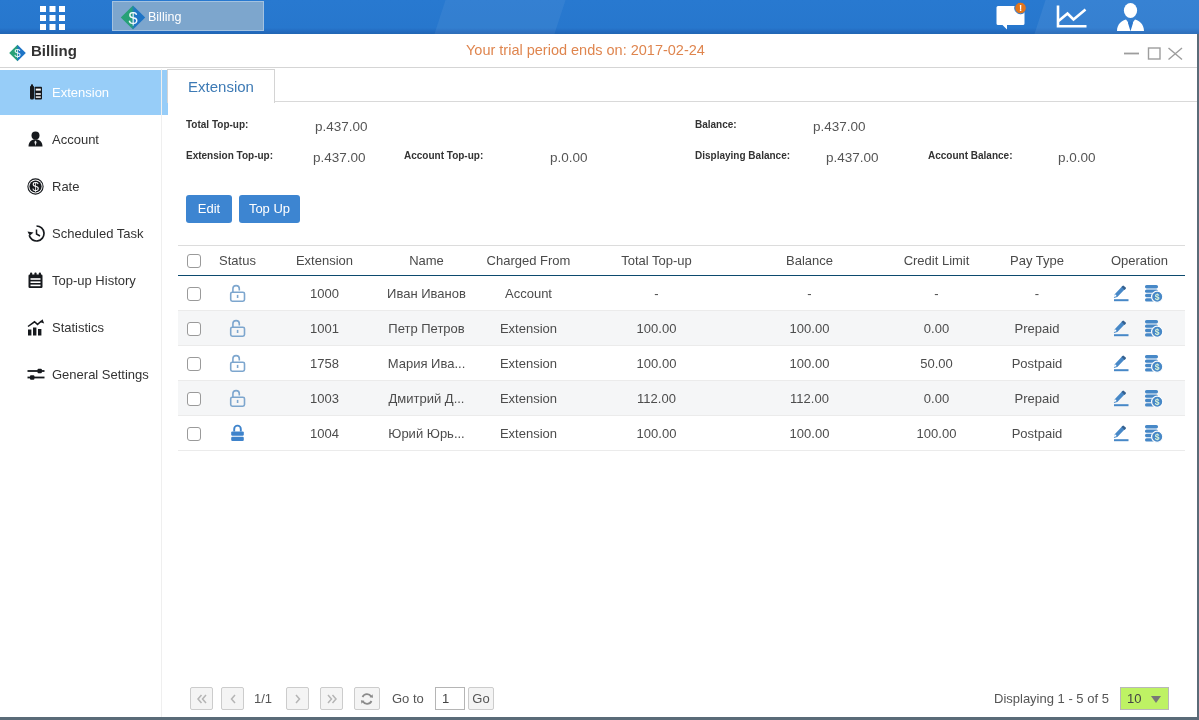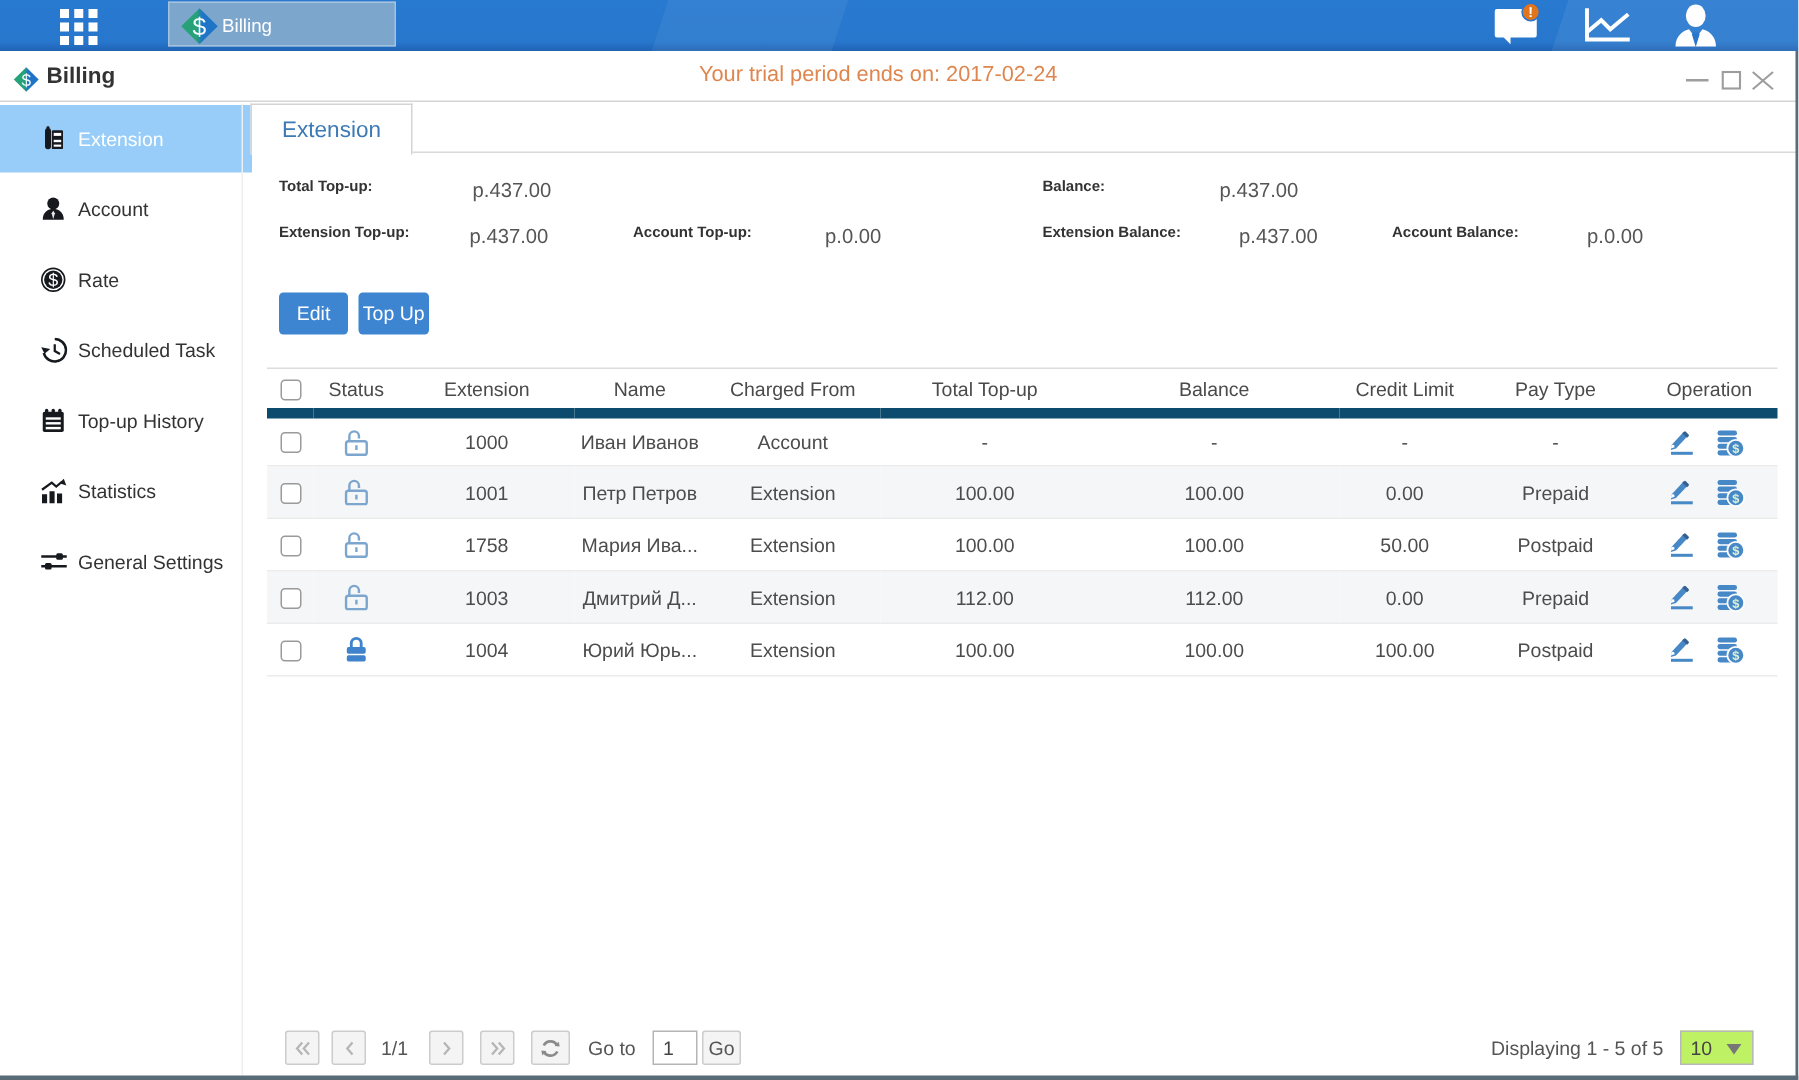--- a/index.html
+++ b/index.html
@@ -30,21 +30,21 @@
 .tabbox { position:absolute; left:-1px; top:0; width:108px; height:34px; background:#fff;
   border:1px solid #d4d4d4; border-bottom:none; text-align:center; line-height:33px;
   font-size:15px; color:#3d7ab5; }
 .lab { position:absolute; font-size:10px; font-weight:bold; color:#333; white-space:nowrap; }
 .val { position:absolute; font-size:13.5px; color:#555; white-space:nowrap; }
 .btn { position:absolute; background:#3d85d1; color:#fff; font-size:13px; text-align:center;
   line-height:28px; border-radius:3px; height:28px; }
 .tbl { position:absolute; left:10px; top:176px; width:1007px; }
 .tbl table { border-collapse:collapse; width:1007px; table-layout:fixed; font-size:13px; color:#4a4a4a; }
 .tbl th { font-weight:normal; font-size:13px; color:#4a4a4a; height:30px;
-  border-top:1px solid #dcdcdc; border-bottom:7px solid #0c4a6e; text-align:center; }
+  border-top:1px solid #dcdcdc; border-bottom:1px solid #0c4a6e; text-align:center; }
 .tbl td { height:35px; text-align:center; border-bottom:1px solid #ebebeb; font-size:13px; color:#4c4c4c; }
 .tbl tr.alt td { background:#f5f6f7; }
 .cbx { display:inline-block; width:14px; height:14px; border:1px solid #9a9a9a; border-radius:3px; background:#fff; vertical-align:middle; }
 .pag { position:absolute; top:618px; left:0; width:1031px; height:24px; font-size:13px; color:#555; }
 .pbtn { position:absolute; top:0; width:23px; height:23px; background:#f4f4f4; border:1px solid #ccc; border-radius:2px; }
 .pbtn svg { position:absolute; left:50%; top:50%; transform:translate(-50%,-50%); }
 .bstrip { position:absolute; left:0; bottom:0; width:1199px; height:3px; background:#5a6b78; }
 .rstrip { position:absolute; right:0; top:34px; width:2px; bottom:0; background:#5a6b78; }
 </style>
 </head>
@@ -209,28 +209,28 @@
 </svg>
 <div class="content">
   <div class="tabstrip"></div>
   <div class="tabbox">Extension</div>
   <span class="lab" style="left:18px; top:50px;">Total Top-up:</span>
   <span class="val" style="left:147px; top:50px;">p.437.00</span>
   <span class="lab" style="left:527px; top:50px;">Balance:</span>
   <span class="val" style="left:645px; top:50px;">p.437.00</span>
   <span class="lab" style="left:18px; top:81px;">Extension Top-up:</span>
   <span class="val" style="left:145px; top:81px;">p.437.00</span>
-  <span class="lab" style="left:254px; top:81px;text-align:center;">Account Top-up:</span>
+  <span class="lab" style="left:236px; top:81px;text-align:center;">Account Top-up:</span>
   <span class="val" style="left:382px; top:81px;">p.0.00</span>
-  <span class="lab" style="left:527px; top:81px;">Extension Balance:</span>
+  <span class="lab" style="left:527px; top:81px;">Displaying Balance:</span>
   <span class="val" style="left:658px; top:81px;">p.437.00</span>
   <span class="lab" style="left:760px; top:81px;">Account Balance:</span>
   <span class="val" style="left:890px; top:81px;">p.0.00</span>
   <div class="btn" style="left:18px; top:126px; width:46px;">Edit</div>
-  <div class="btn" style="left:71px; top:126px; width:47px;">Top Up</div>
+  <div class="btn" style="left:71px; top:126px; width:61px;">Top Up</div>
   <div class="tbl">
     <table>
       <colgroup>
         <col style="width:31px">
           <col style="width:57px">
           <col style="width:117px">
           <col style="width:87px">
         <col style="width:117px">
           <col style="width:139px">
           <col style="width:167px">

